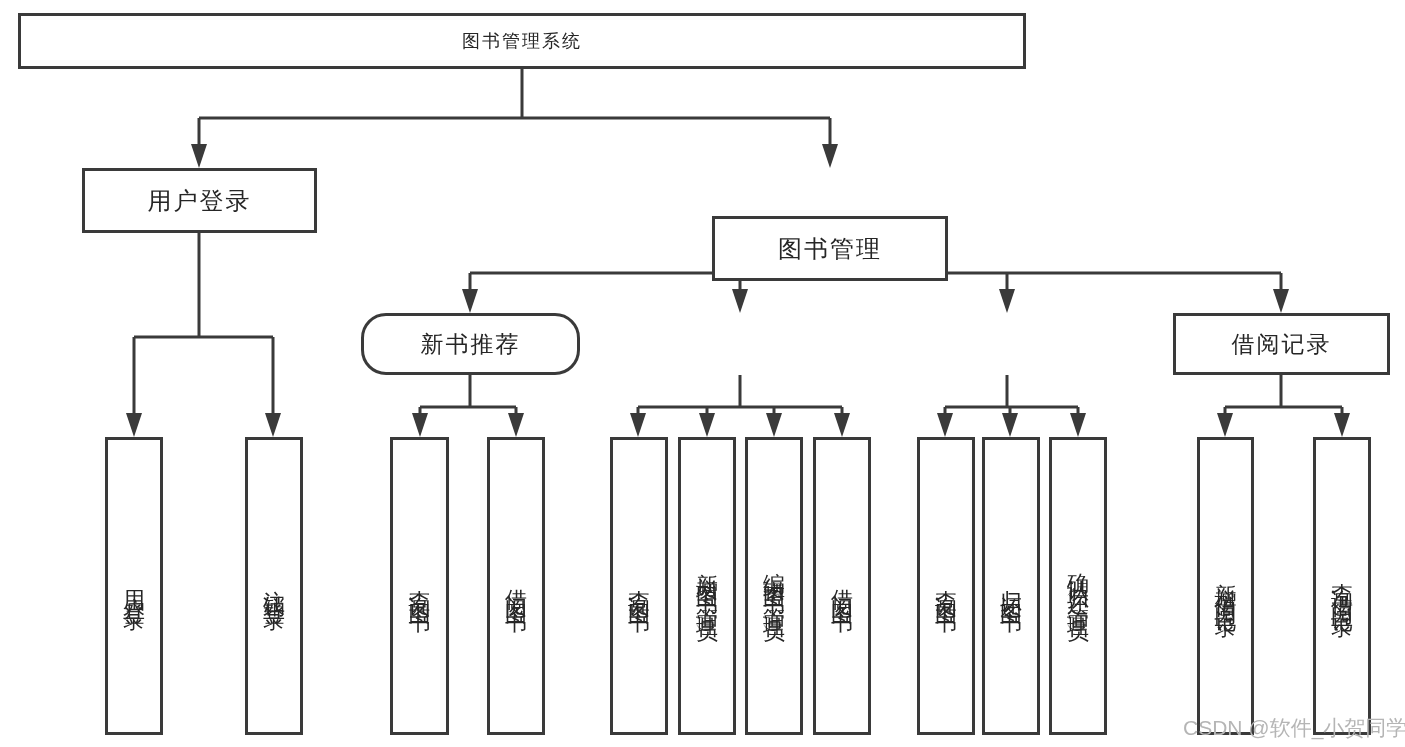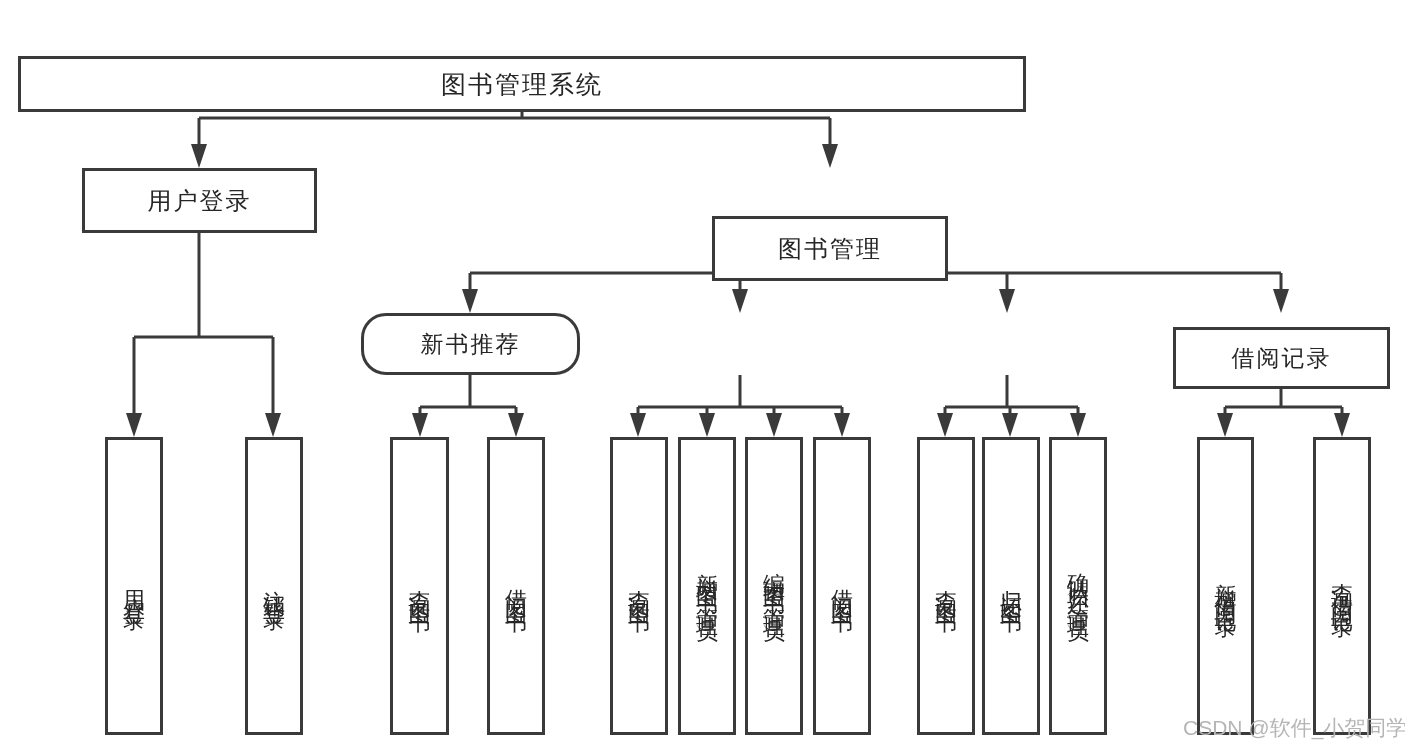--- a/index.html
+++ b/index.html
@@ -24,21 +24,21 @@
     position: absolute;
     box-sizing: border-box;
     border: 3px solid #3a3a3a;
     background: #ffffff;
     display: flex;
     align-items: center;
     justify-content: center;
     z-index: 2;
     white-space: nowrap;
   }
-  .root  { font-size: 25px; letter-spacing: 2px; margin-top: 43px; }
+  .root  { font-size: 18px; letter-spacing: 2px; }
   .lvl1  { font-size: 24px; letter-spacing: 2px; }
   .lvl2  { font-size: 23px; letter-spacing: 2px; }
   .vbox {
     position: absolute;
     box-sizing: border-box;
     top: 437px;
     height: 298px;
     border: 3px solid #3a3a3a;
     background: #ffffff;
     display: flex;
@@ -107,21 +107,21 @@
       M1217,413 L1233,413 L1225,437 Z
       M1334,413 L1350,413 L1342,437 Z"></path>
   </svg>
 
   <div class="box root" style="left:18px; top:13px; width:1008px; height:56px;">图书管理系统</div>
 
   <div class="box lvl1" style="left:82px; top:168px; width:235px; height:65px;">用户登录</div>
   <div class="box lvl1" style="left:712px; top:168px; width:236px; height:65px;margin-top:48px;">图书管理</div>
 
   <div class="box lvl2" style="left:361px; top:313px; width:219px; height:62px;border-radius:25px;">新书推荐</div>
-  <div class="box lvl2" style="left:1173px; top:327px; width:217px; height:62px;">借阅记录</div>
+  <div class="box lvl2" style="left:1173px; top:313px; width:217px; height:62px;">借阅记录</div>
 
   <div class="vbox" style="left:105px; width:58px;">用户登录</div>
   <div class="vbox" style="left:245px; width:58px;">注销登录</div>
 
   <div class="vbox" style="left:390px; width:59px;">查询图书</div>
   <div class="vbox" style="left:487px; width:58px;">借阅图书</div>
 
   <div class="vbox" style="left:610px; width:58px;">查询图书</div>
   <div class="vbox" style="left:678px; width:58px;">新增图书（管理员）</div>
   <div class="vbox" style="left:745px; width:58px;">编辑图书（管理员）</div>

